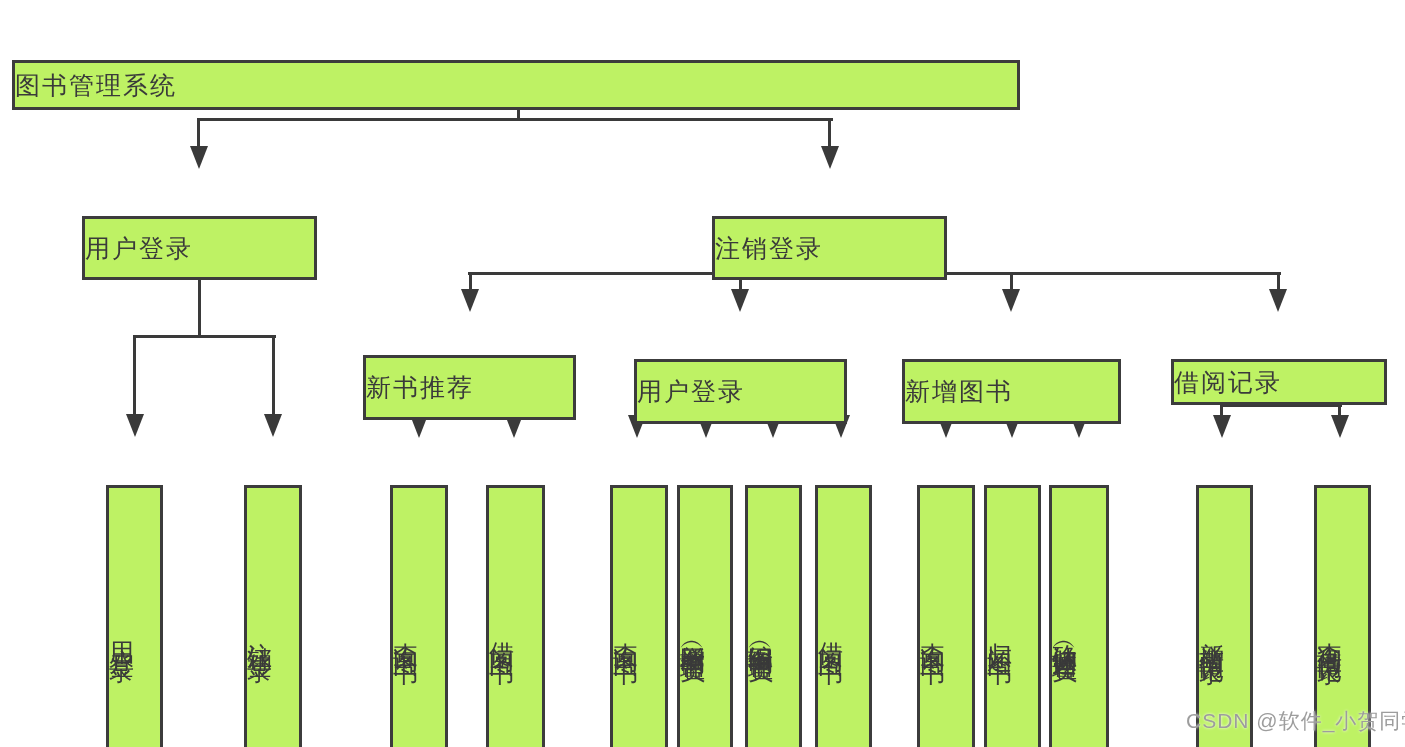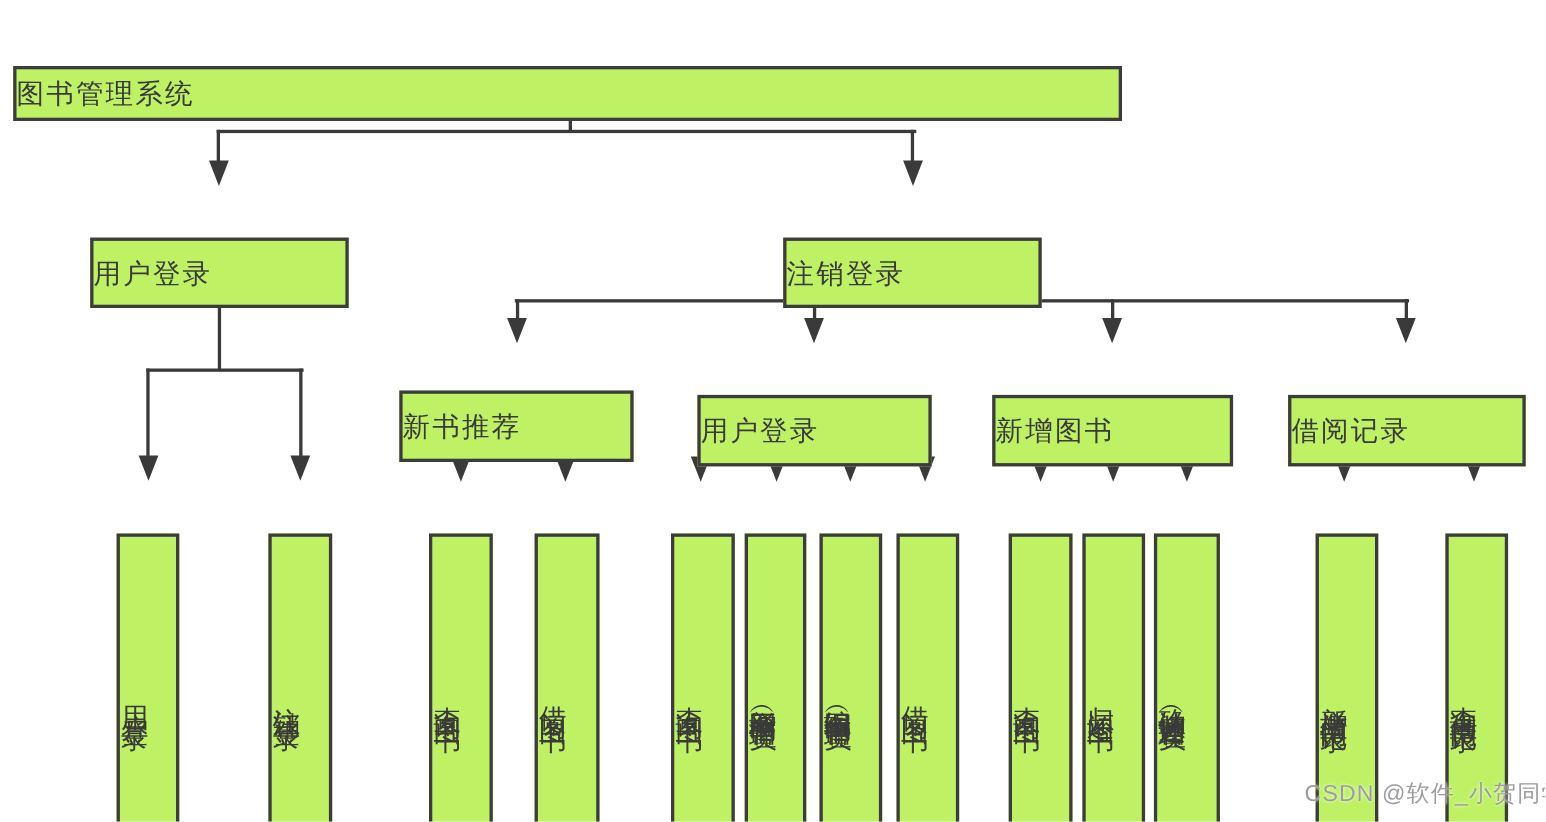--- a/index.html
+++ b/index.html
@@ -81,21 +81,21 @@
 
   <div class="node" style="left:363px;top:308px;width:213px;height:65px">
     <span class="hlabel">新书推荐</span>
   </div>
   <div class="node" style="left:634px;top:312px;width:213px;height:65px">
     <span class="hlabel">用户登录</span>
   </div>
   <div class="node" style="left:902px;top:312px;width:219px;height:65px">
     <span class="hlabel">新增图书</span>
   </div>
-  <div class="node" style="left:1171px;top:312px;width:216px;height:65px">
+  <div class="node" style="left:1171px;top:312px;width:216px;height:46px">
     <span class="hlabel">借阅记录</span>
   </div>
 
   <div>
     <div class="vline" style="left:468px;top:375px;height:33px"></div>
     <div class="hline" style="left:417px;top:406px;width:100px"></div>
     <div class="vline" style="left:418px;top:406px;height:12px"></div>
     <div class="arrow" style="left:410px;top:415px"></div>
     <div class="vline" style="left:513px;top:406px;height:12px"></div>
     <div class="arrow" style="left:505px;top:415px"></div>

